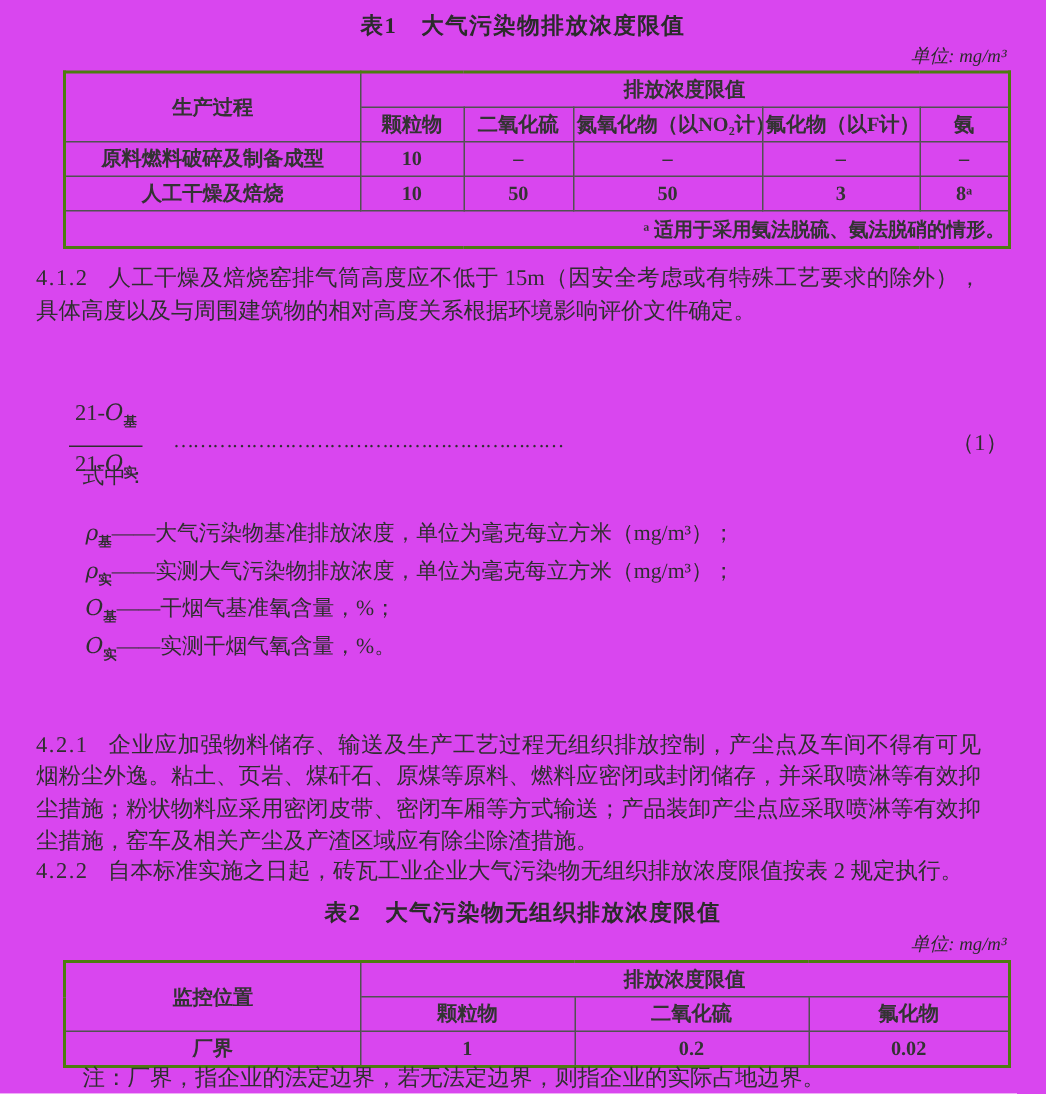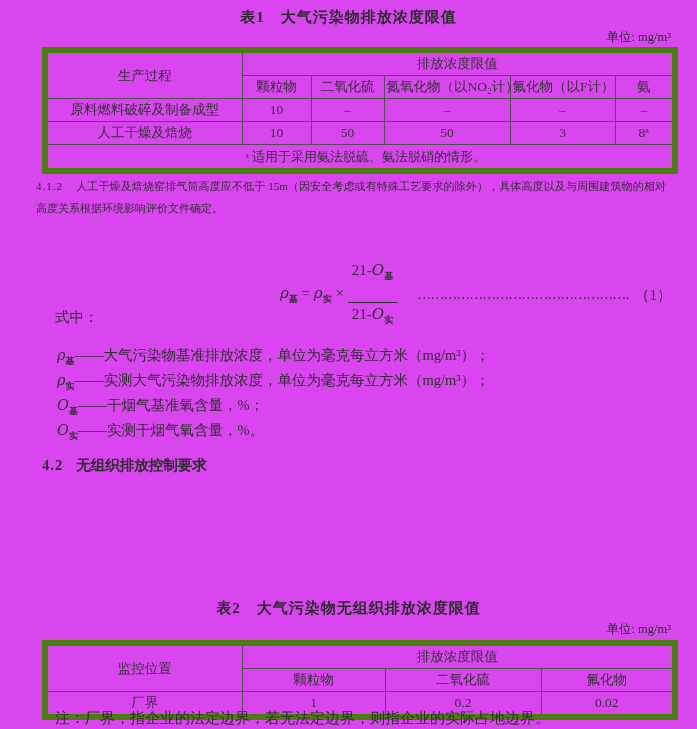--- a/index.html
+++ b/index.html
@@ -19,51 +19,53 @@
     font-size: 15px;
     font-weight: bold;
     color: #2b2b2b;
     letter-spacing: 1px;
   }
   .unit-label {
     position: absolute;
     right: 26px;
     font-size: 12.5px;
     color: #2b2b2b;
+    font-style: italic;
   }
   table.limits {
     position: absolute;
     left: 42px;
     width: 630px;
     border-collapse: collapse;
     table-layout: fixed;
-    border: 6px solid #4d7c0f;
+    border: 2px solid #4d7c0f;
+    font-weight: bold;
   }
   table.limits td {
     border: 1px solid #515151;
     text-align: center;
     vertical-align: middle;
     font-size: 13.5px;
     color: #333333;
     padding: 1px 2px;
     height: 20px;
     overflow: hidden;
     white-space: nowrap;
   }
   table.limits td.foot {
-    text-align: center;
+    text-align: right;
     padding-left: 13px;
     font-size: 13px;
     height: 21px;
   }
   .para {
     position: absolute;
-    left: 36px;
+    left: 24px;
     width: 630px;
-    font-size: 11px;
+    font-size: 15px;
     line-height: 21.5px;
     text-align: justify;
     color: #2f2f2f;
   }
   .pnum { margin-right: 13px; letter-spacing: 1px; }
   .heading {
     position: absolute;
     left: 42px;
     font-size: 14.5px;
     font-weight: bold;
@@ -82,21 +84,21 @@
   .f-left i, .frac i, .def-line i { font-family: "DejaVu Serif", serif; font-style: italic; }
   sub.cjk { font-size: 9px; vertical-align: -4px; font-weight: bold; }
   .frac {
     display: inline-flex;
     flex-direction: column;
     align-items: center;
     margin: 0 4px;
     font-size: 15px;
     line-height: 20px;
   }
-  .frac .num { border-bottom: 1px solid #2f2f2f; padding: 0 4px 16px 4px; white-space: nowrap; }
+  .frac .num { border-bottom: 1px solid #2f2f2f; padding: 0 4px 6px 4px; white-space: nowrap; }
   .frac .den { padding: 1px 4px 0 4px; white-space: nowrap; }
   .f-dots {
     flex: 1;
     margin-left: 16px;
     overflow: hidden;
     white-space: nowrap;
     font-size: 14px;
     letter-spacing: -1px;
   }
   .f-no { margin-left: 4px; white-space: nowrap; }
@@ -165,41 +167,43 @@
       </tr>
     </tbody>
   </table>
 
   <div class="para" style="top:176px;">
     <span class="pnum">4.1.2</span><span>人工干燥及焙烧窑排气筒高度应不低于 15m（因安全考虑或有特殊工艺要求的除外），具体高度以及与周围建筑物的相对高度关系根据环境影响评价文件确定。</span>
   </div>
 
 
   <div class="formula-row" style="top:272px;height:46px;">
-    <span class="f-left"><i>ρ</i><sub class="cjk">基</sub><span> = </span><i>ρ</i><sub class="cjk">实</sub><span> × </span></span>
     <span class="frac">
       <span class="num"><span>21-</span><i>O</i><sub class="cjk">基</sub></span>
       <span class="den"><span>21-</span><i>O</i><sub class="cjk">实</sub></span>
     </span>
     <span class="f-dots">……………………………………………………</span>
     <span class="f-no">（1）</span>
   </div>
 
   <div class="where-label" style="top:308px;">式中：</div>
 
   <div class="def-line" style="top:371px;"><i>ρ</i><sub class="cjk">实</sub><span>——实测大气污染物排放浓度，单位为毫克每立方米（mg/m³）；</span></div>
   <div class="def-line" style="top:346px;"><i>ρ</i><sub class="cjk">基</sub><span>——大气污染物基准排放浓度，单位为毫克每立方米（mg/m³）；</span></div>
   <div class="def-line" style="top:396px;"><i>O</i><sub class="cjk">基</sub><span>——干烟气基准氧含量，%；</span></div>
   <div class="def-line" style="top:421px;text-align:right;"><i>O</i><sub class="cjk">实</sub><span>——实测干烟气氧含量，%。</span></div>
 
-  <div class="heading" style="top:456px;">
-    <span class="pnum">4.2</span><span>无组织排放控制要求</span>
-  </div>
-
-
+
+  <div class="para" style="top:487px;line-height:21.3px;">
+    <span class="pnum">4.2.1</span><span>企业应加强物料储存、输送及生产工艺过程无组织排放控制，产尘点及车间不得有可见烟粉尘外逸。粘土、页岩、煤矸石、原煤等原料、燃料应密闭或封闭储存，并采取喷淋等有效抑尘措施；粉状物料应采用密闭皮带、密闭车厢等方式输送；产品装卸产尘点应采取喷淋等有效抑尘措施，窑车及相关产尘及产渣区域应有除尘除渣措施。</span>
+  </div>
+
+  <div class="para" style="top:571px;">
+    <span class="pnum">4.2.2</span><span>自本标准实施之日起，砖瓦工业企业大气污染物无组织排放浓度限值按表 2 规定执行。</span>
+  </div>
 
   <div class="tbl-title" style="top:599px;">表2　大气污染物无组织排放浓度限值</div>
   <div class="unit-label" style="top:621px;">单位: mg/m³</div>
 
   <table class="limits" style="top:640px;">
     <colgroup>
       <col style="width:197px">
         <col style="width:143px">
         <col style="width:156px">
         <col style="width:134px">

